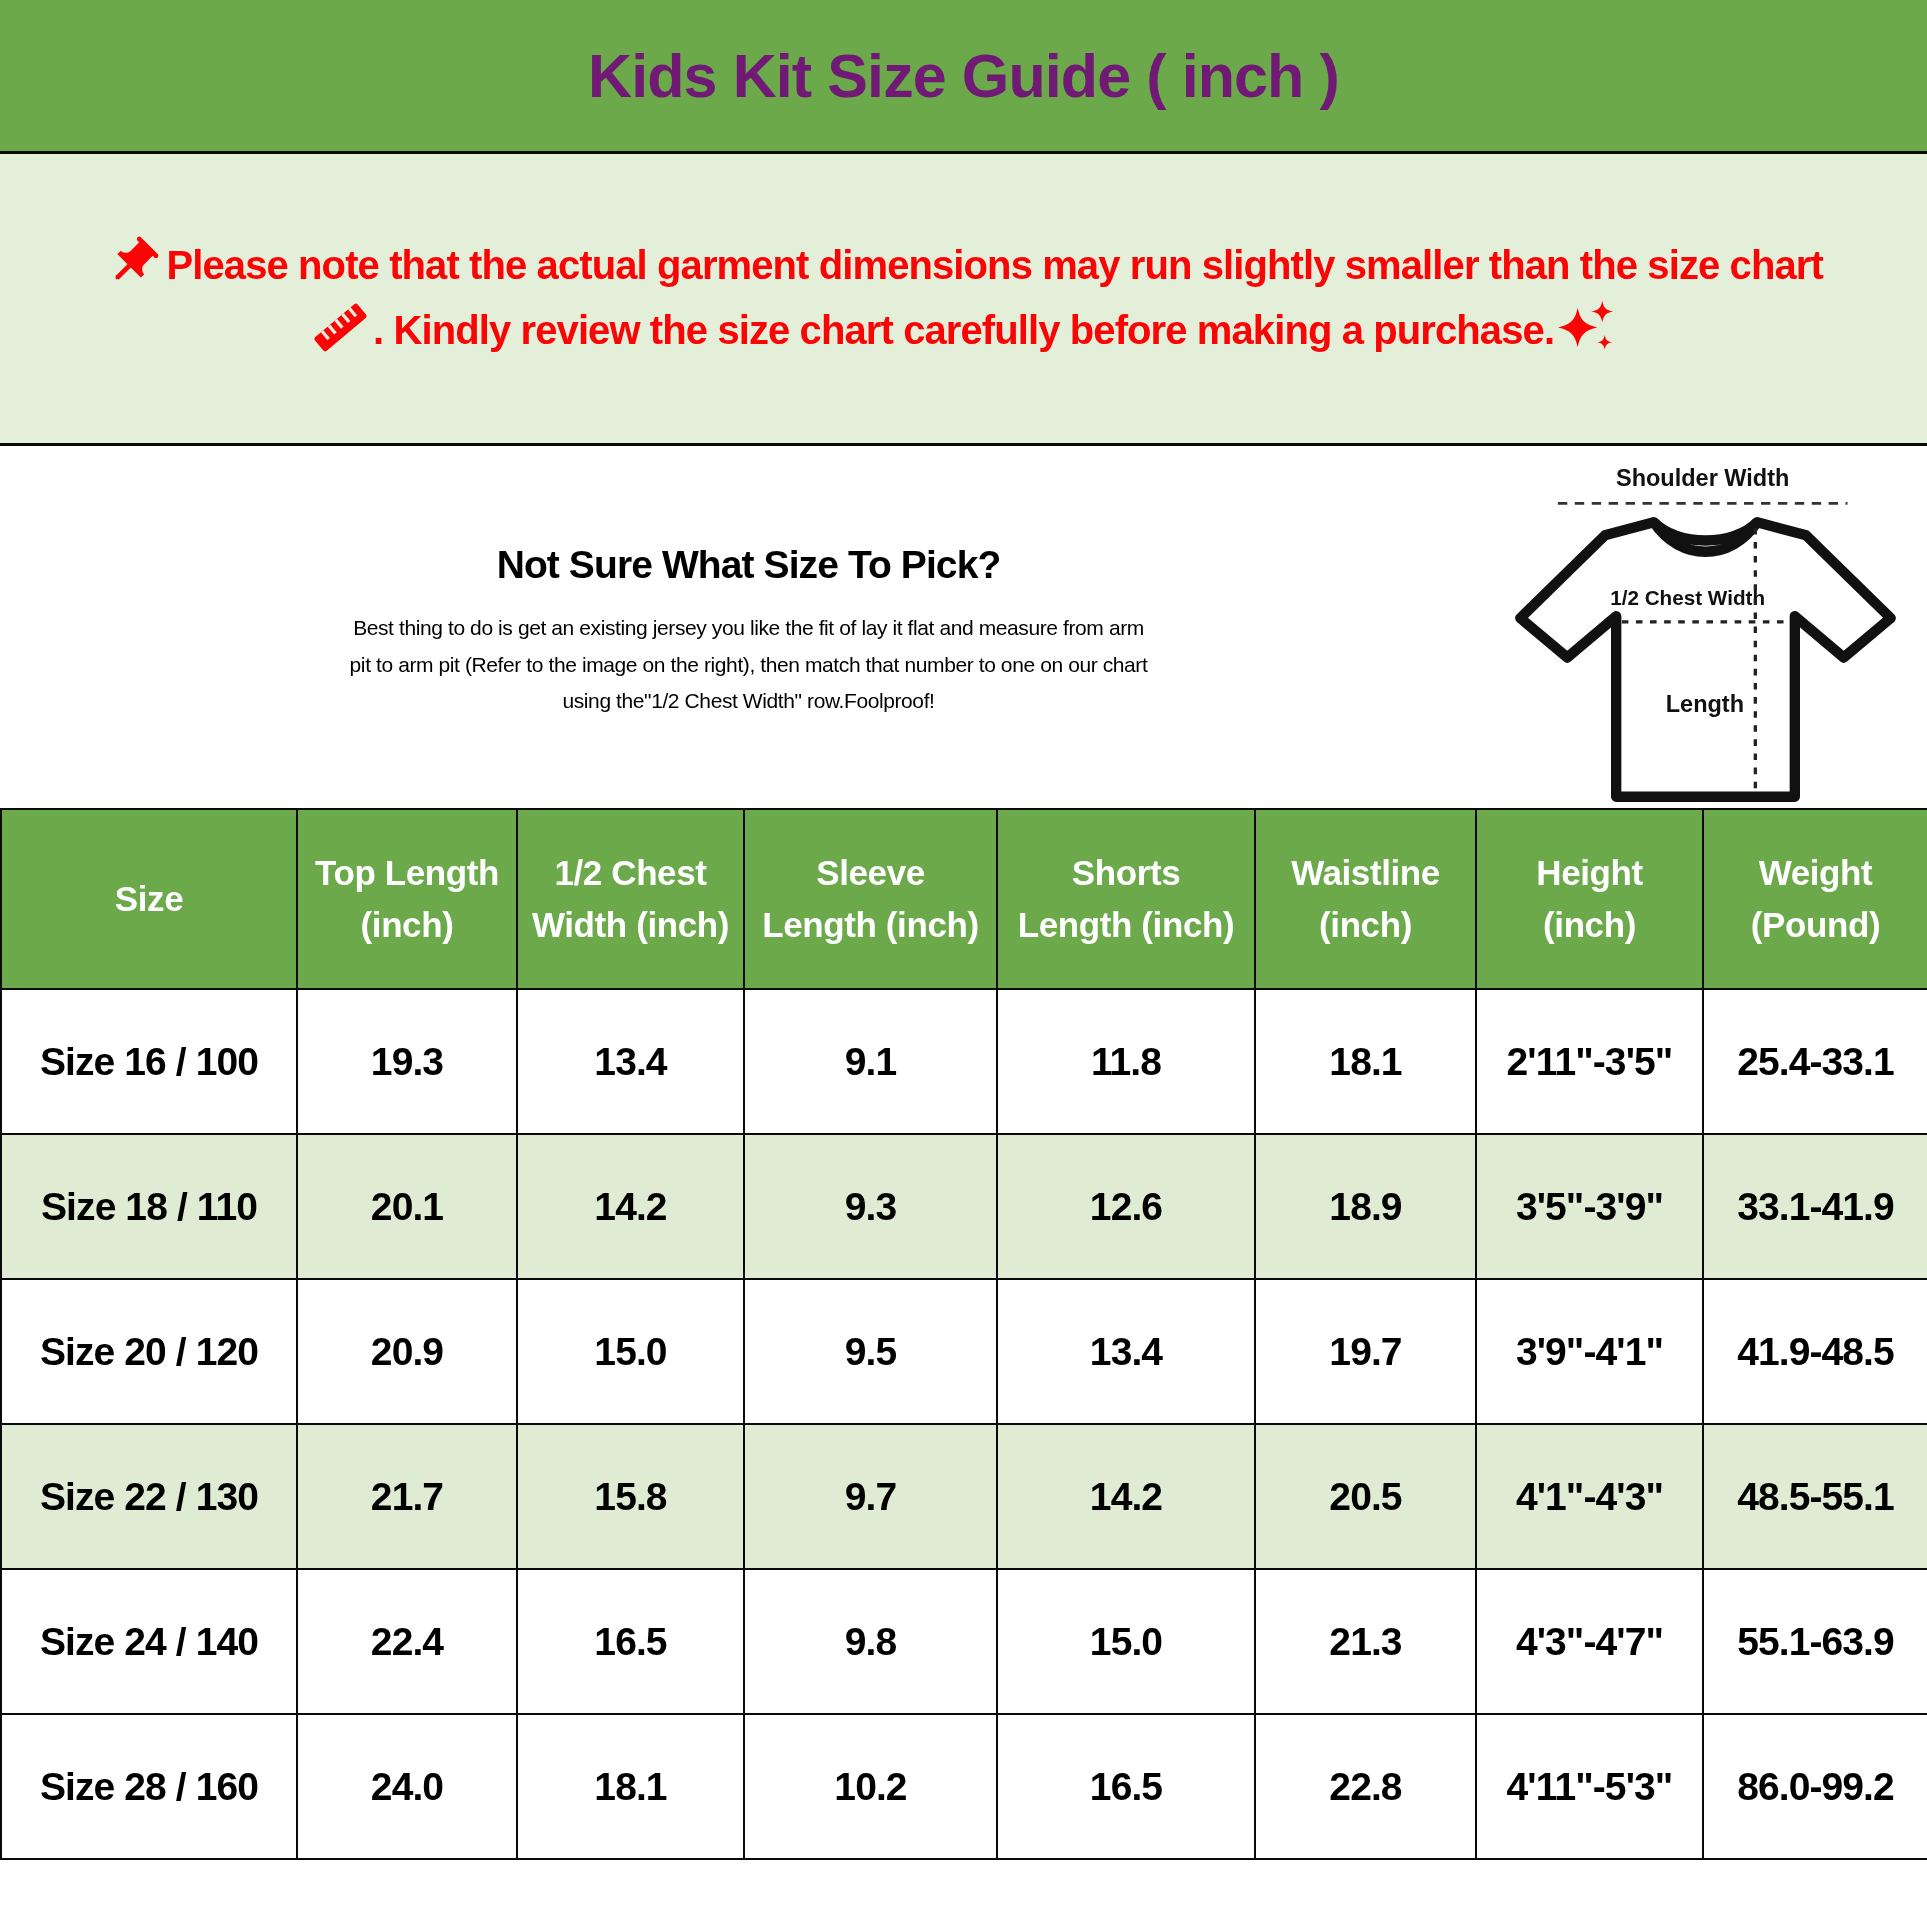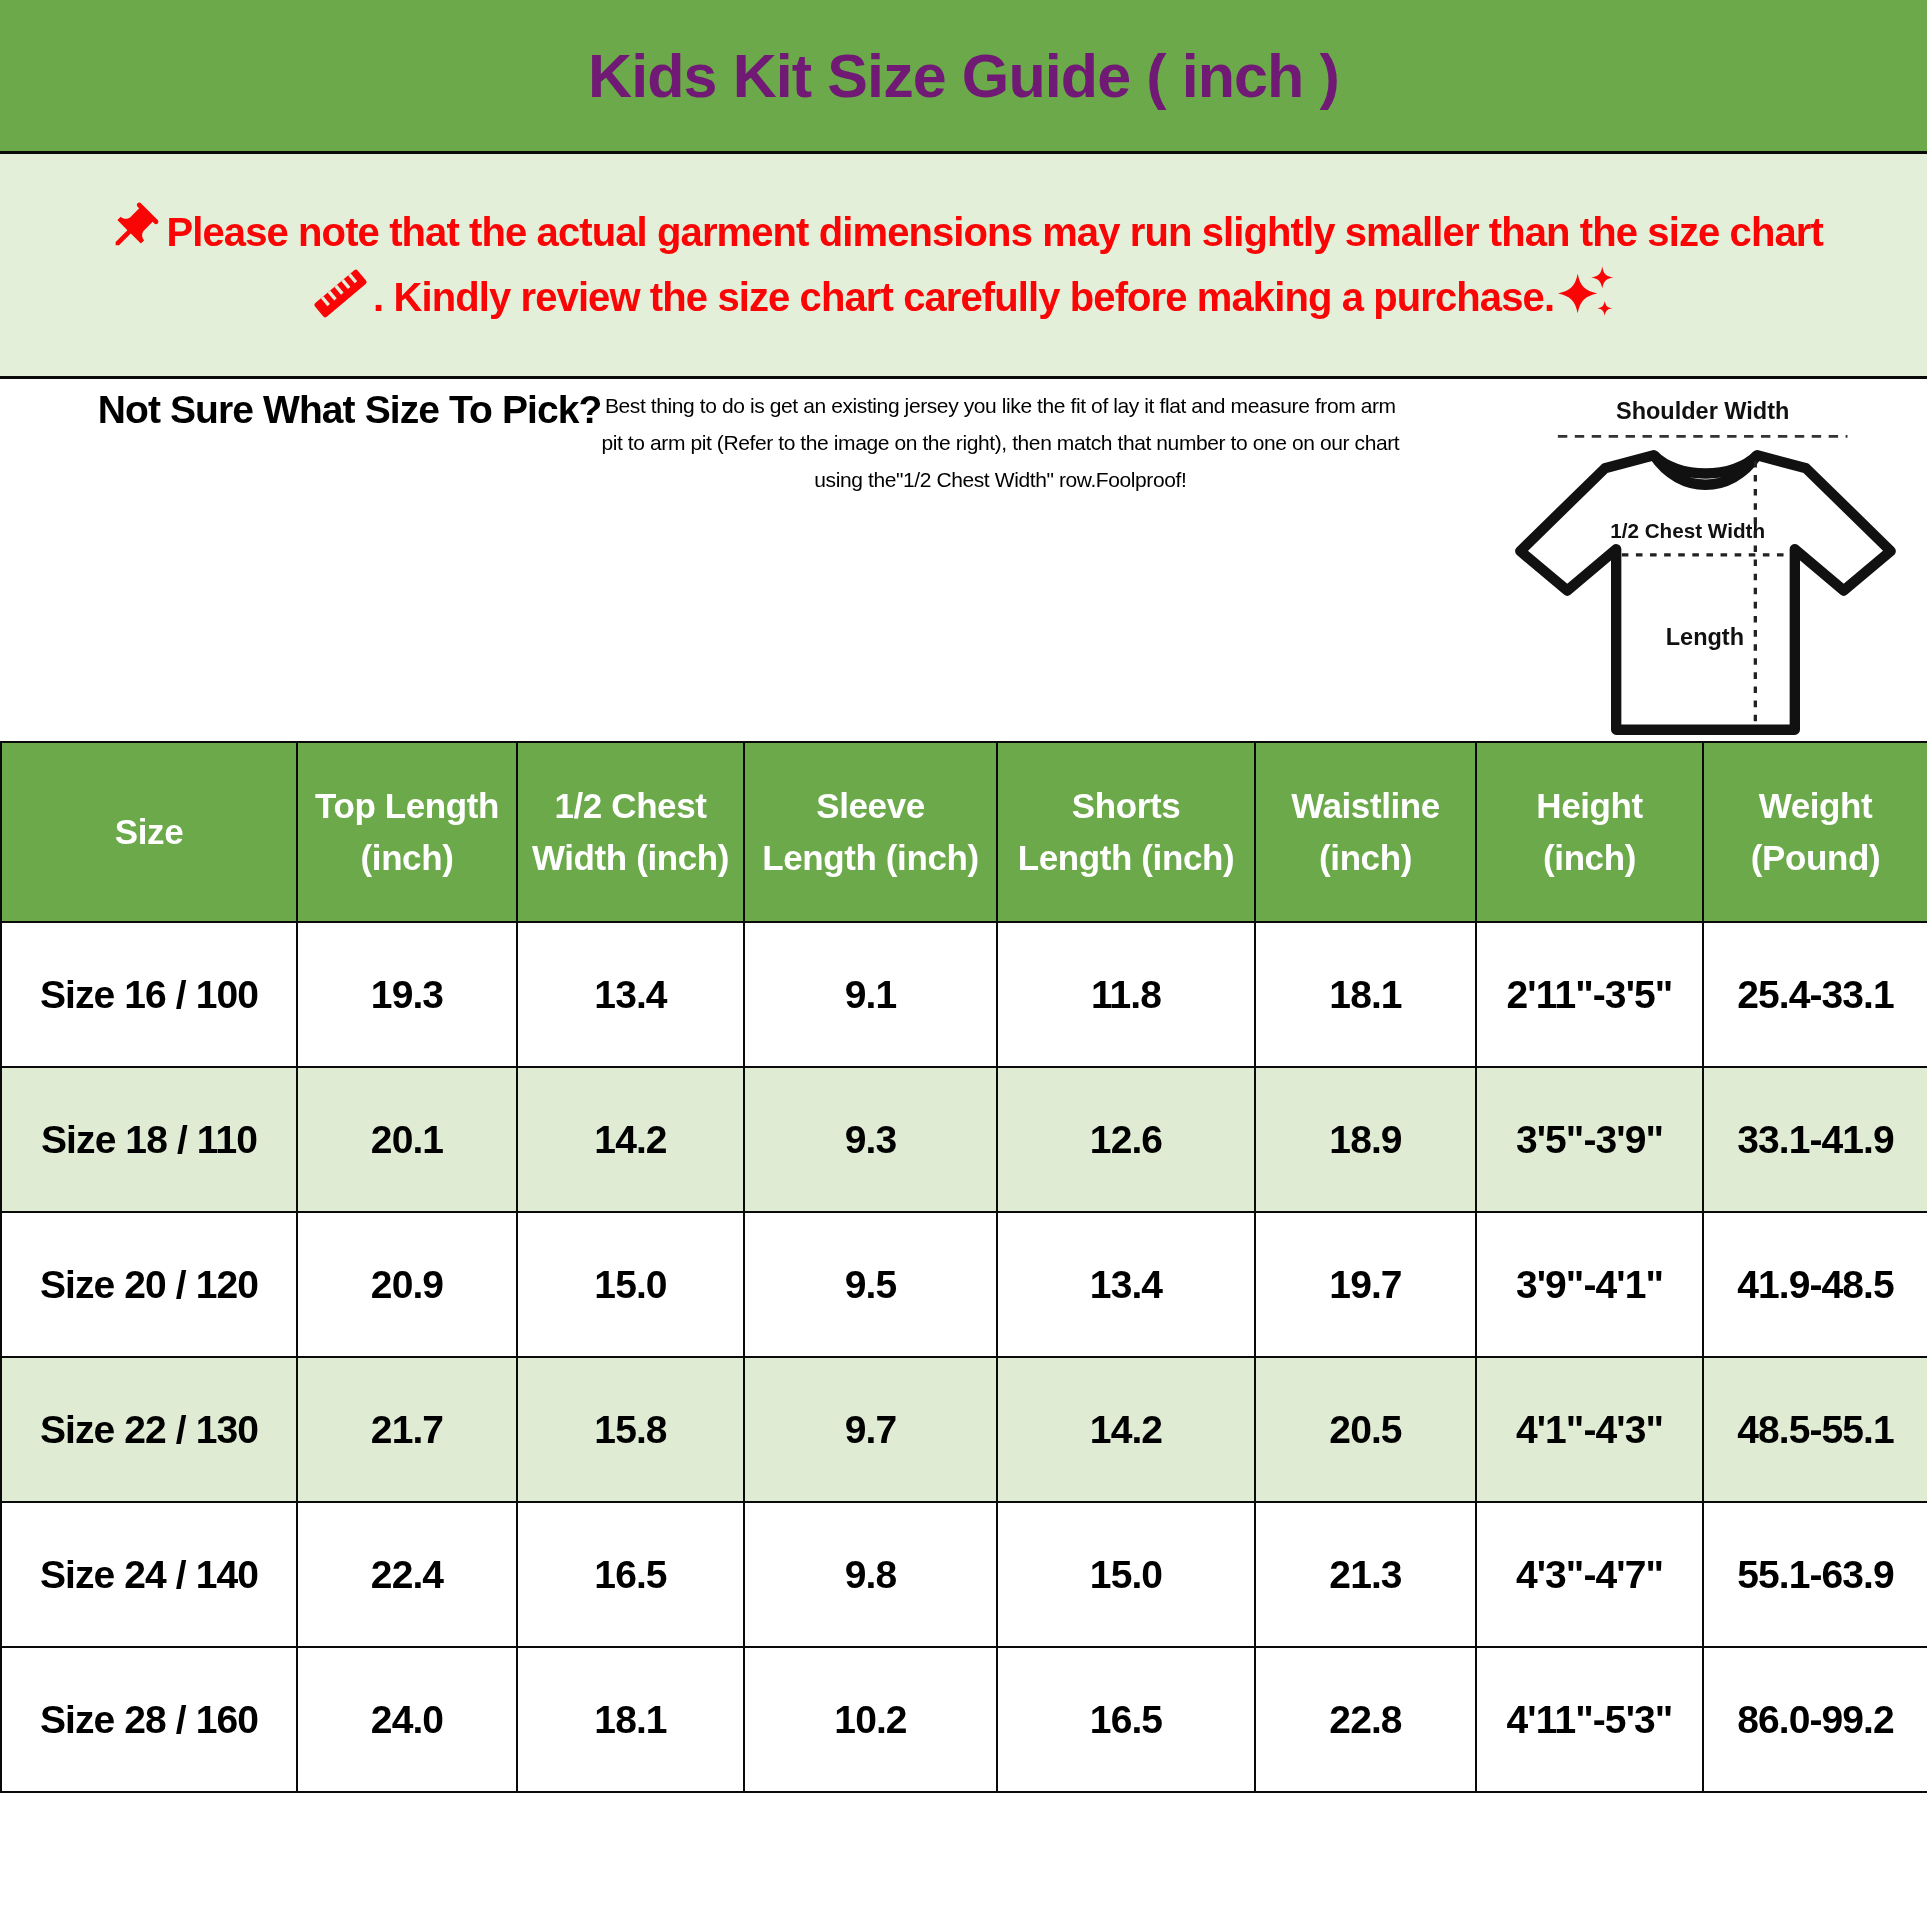--- a/index.html
+++ b/index.html
@@ -18,34 +18,34 @@
   
   .title-bar{
     height:154px;background:var(--green);border-bottom:3.6px solid #0a0a0a;
     display:flex;align-items:center;justify-content:center;
   }
   .title-bar h1{
     margin:0;color:#701a75;font-size:61px;font-weight:bold;letter-spacing:-0.9px;
   }
   
   .note{
-    height:225px;background:var(--note-bg);border-bottom:3.6px solid #0a0a0a;
+    height:292px;background:var(--note-bg);border-bottom:3.6px solid #0a0a0a;
     display:flex;flex-direction:column;align-items:center;justify-content:center;
   }
   .note-line{
     display:flex;align-items:center;justify-content:center;
     color:var(--red);font-size:40px;font-weight:bold;letter-spacing:-0.9px;line-height:1;
   }
   .note-line svg{flex:0 0 auto;}
   
   .info{
     height:362px;display:flex;align-items:stretch;
   }
   .info-left{
-    flex:1 1 auto;display:flex;flex-direction:row;justify-content:center;
+    flex:1 1 auto;display:flex;flex-direction:column;justify-content:center;
     text-align:center;padding:9px 10.7px 0 10.7px;
   }
   .info-heading{
     margin:0 0 23px 0;font-size:39px;font-weight:bold;letter-spacing:-0.9px;
   }
   .info-body{
     margin:0;font-size:21px;font-weight:normal;letter-spacing:-0.4px;
     white-space:pre-line;line-height:1.75;
   }
   .shirt-wrap{

